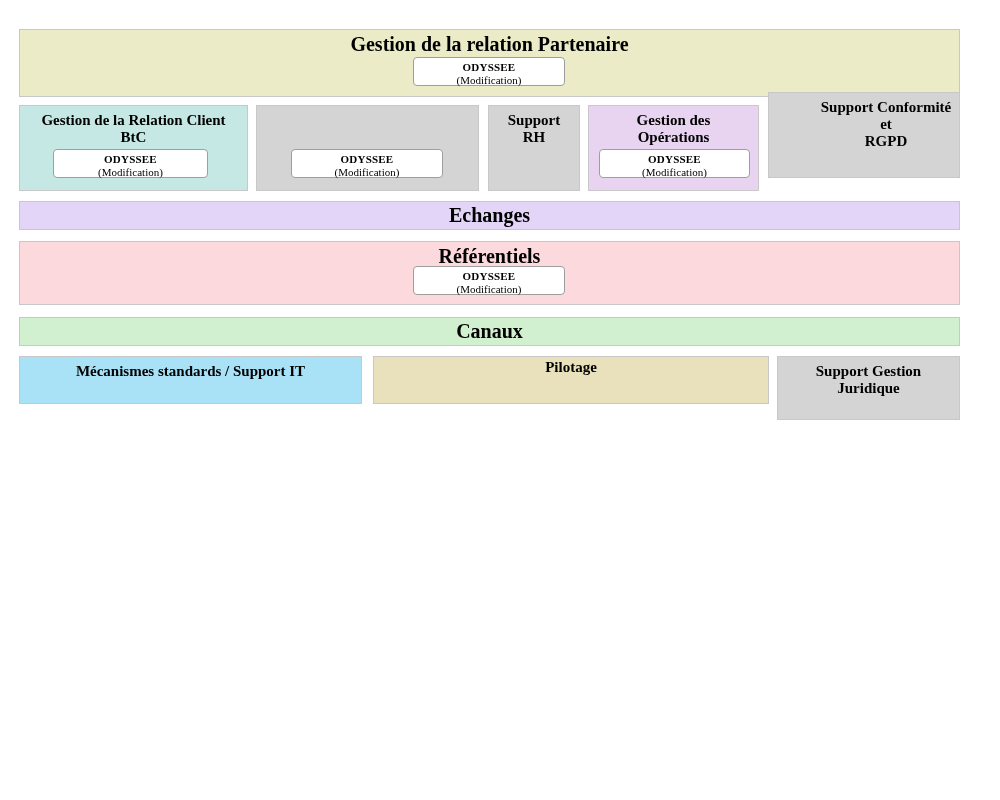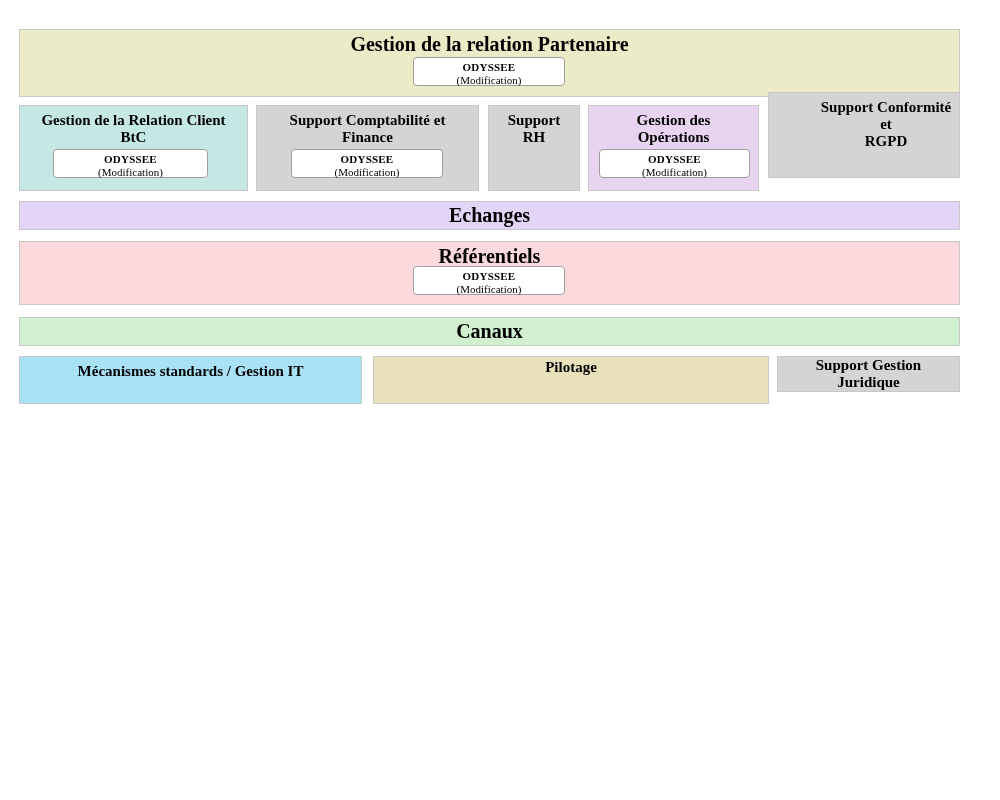--- a/index.html
+++ b/index.html
@@ -81,22 +81,20 @@
     </div>
     <div class="block" style="left: 19px; top: 105px; width: 229px; height: 86px; background: rgb(197, 232, 228); border-color: rgb(200, 200, 200);">
       <div class="block-title" style="margin-top: 6px;">Gestion de la Relation Client
 BtC</div>
       <div class="odyssee" style="position: absolute; left: 33px; top: 43px; width: 155px; height: 29px;">
         <div class="odyssee-name">ODYSSEE</div>
         <div class="odyssee-sub">(Modification)</div>
       </div>
     </div>
     <div class="block" style="left: 256px; top: 105px; width: 223px; height: 86px; background: rgb(212, 212, 212); border-color: rgb(200, 200, 200);">
-      <div class="block-title" style="margin-top: 6px;">Support Comptabilité et
-Finance</div>
       <div class="odyssee" style="position: absolute; left: 34px; top: 43px; width: 152px; height: 29px;">
         <div class="odyssee-name">ODYSSEE</div>
         <div class="odyssee-sub">(Modification)</div>
       </div>
     </div>
     <div class="block" style="left: 488px; top: 105px; width: 92px; height: 86px; background: rgb(212, 212, 212); border-color: rgb(200, 200, 200);">
       <div class="block-title" style="margin-top: 6px;">Support
 RH</div>
     </div>
     <div class="block" style="left: 588px; top: 105px; width: 171px; height: 86px; background: rgb(232, 212, 240); border-color: rgb(200, 200, 200);">
@@ -118,22 +116,22 @@
       <div class="block-title" style="margin-top: 6px;">Référentiels</div>
       <div class="odyssee" style="position: absolute; left: 393px; top: 24px; width: 152px; height: 29px;">
         <div class="odyssee-name">ODYSSEE</div>
         <div class="odyssee-sub">(Modification)</div>
       </div>
     </div>
     <div class="block banner" style="left: 19px; top: 317px; width: 941px; height: 29px; background: rgb(208, 240, 207); border-color: rgb(200, 200, 200);">
       <div class="block-title" style="margin-top: 5px;">Canaux</div>
     </div>
     <div class="block" style="left: 19px; top: 356px; width: 343px; height: 48px; background: rgb(169, 225, 247); border-color: rgb(200, 200, 200);">
-      <div class="block-title" style="margin-top: 6px;">Mécanismes standards / Gestion IT</div>
+      <div class="block-title" style="margin-top: 6px;">Mécanismes standards / Support IT</div>
     </div>
     <div class="block" style="left: 373px; top: 356px; width: 396px; height: 48px; background: rgb(233, 224, 188); border-color: rgb(200, 200, 200);">
       <div class="block-title" style="margin-top: 2px;">Pilotage</div>
     </div>
-    <div class="block" style="left: 777px; top: 356px; width: 183px; height: 36px; background: rgb(212, 212, 212); border-color: rgb(200, 200, 200); justify-content: flex-end;">
+    <div class="block" style="left: 777px; top: 356px; width: 183px; height: 64px; background: rgb(212, 212, 212); border-color: rgb(200, 200, 200);">
       <div class="block-title" style="margin-top: 6px;">Support Gestion
 Juridique</div>
     </div>
   </div>
 
 </body></html>

